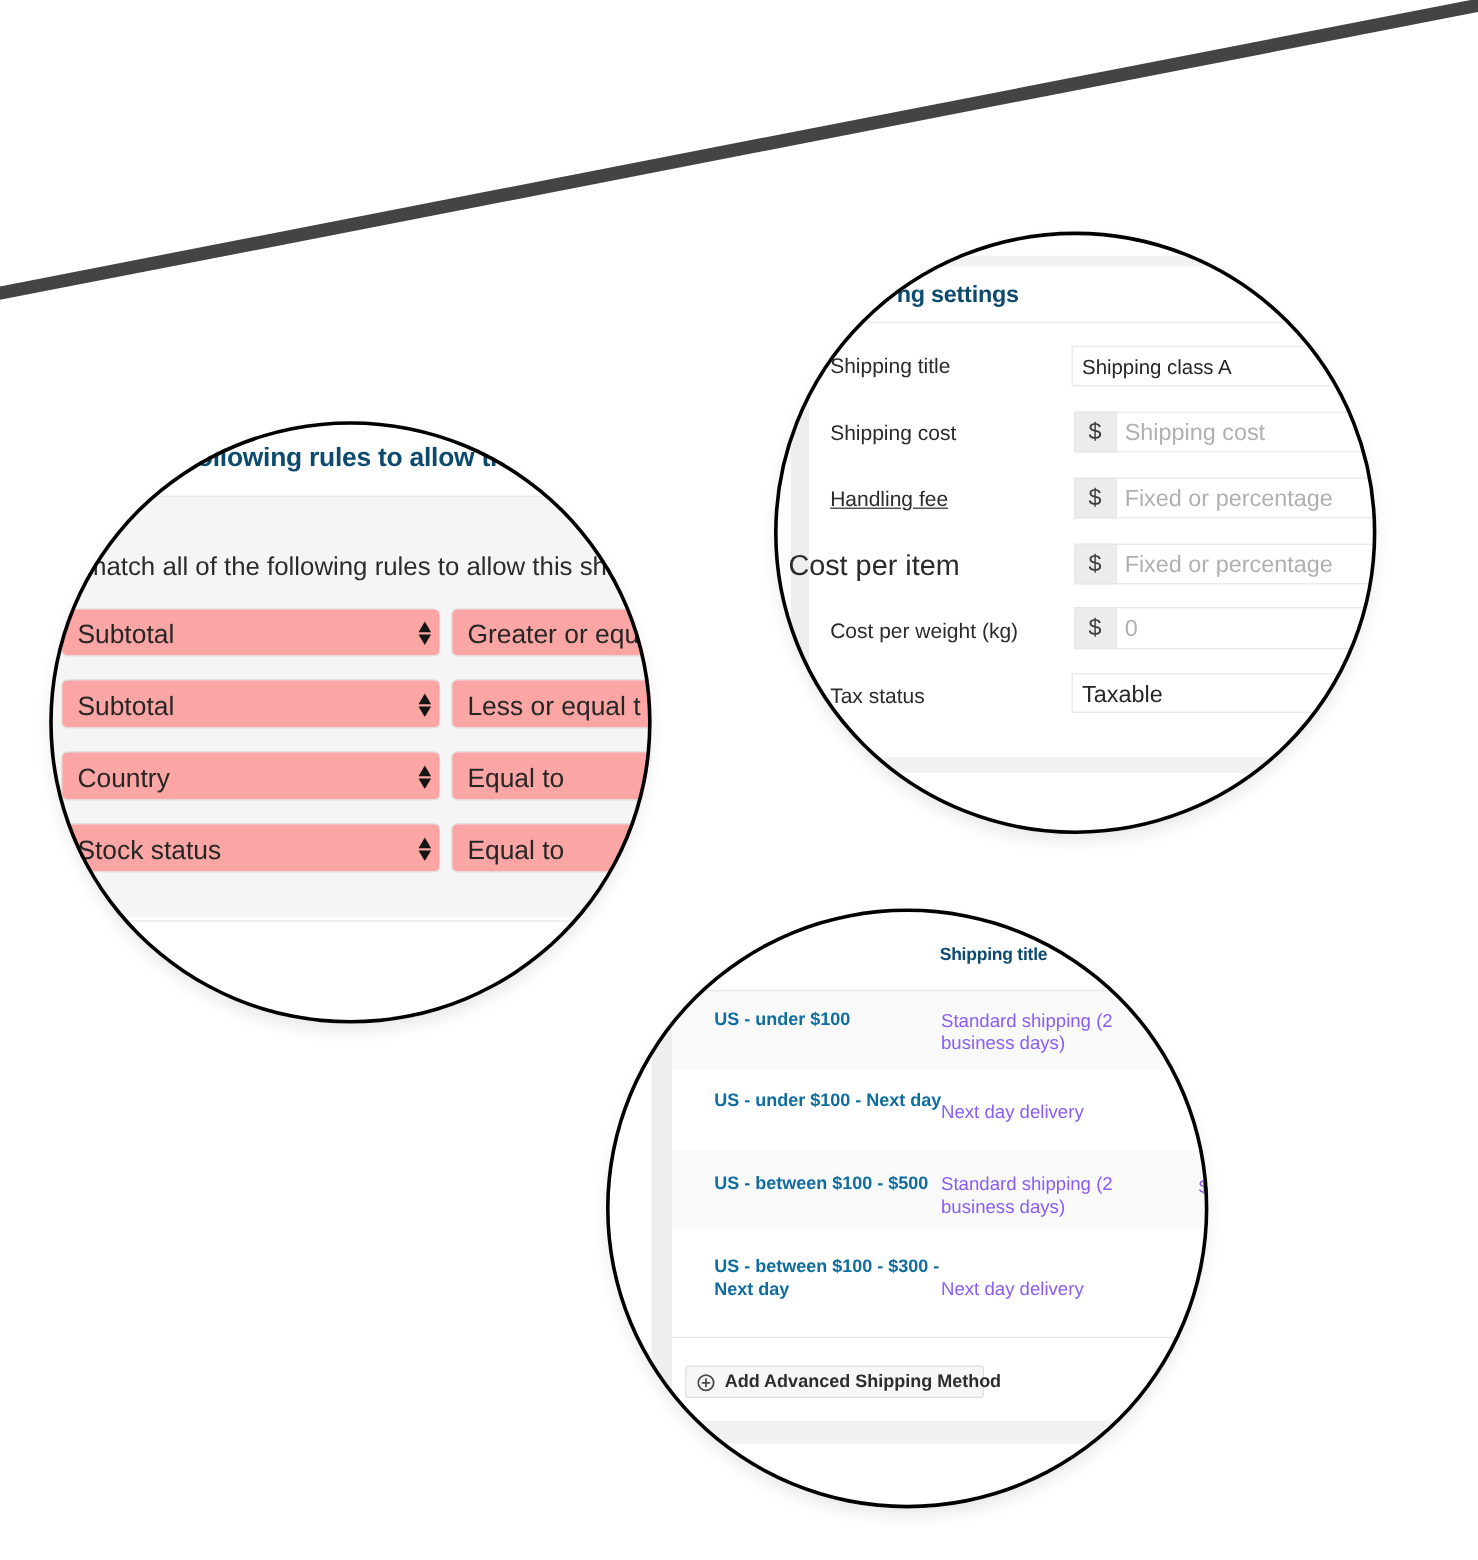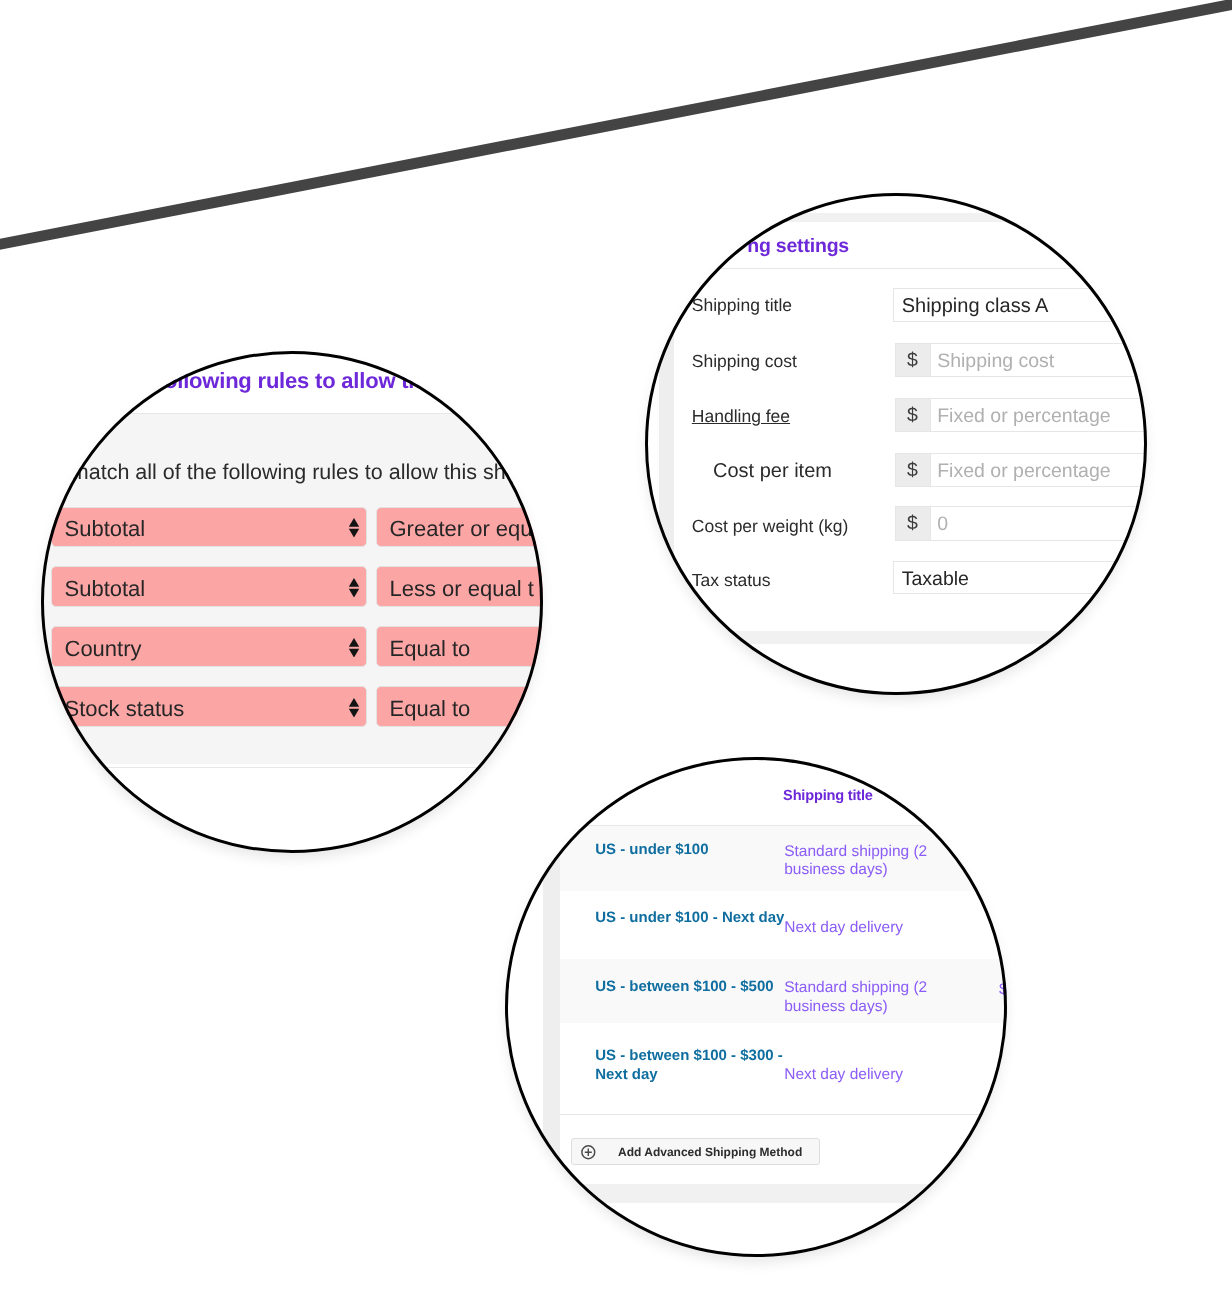--- a/index.html
+++ b/index.html
@@ -21,21 +21,21 @@
   .scene{position:absolute;left:0;top:0;width:1232px;height:1300px;}
 
   
   .shade{position:absolute;background:#f5f5f6;}
   .shade2{position:absolute;background:#f9f9fa;}
   .shade3{position:absolute;background:#eeeeef;}
   .shade4{position:absolute;background:#f1f1f2;}
   .white{position:absolute;background:#ffffff;}
   .hline{position:absolute;background:#e7e7e7;height:1px;}
 
-  .h-title{position:absolute;font-weight:bold;color:#6d28d9;white-space:nowrap;letter-spacing:-0.2px;text-align:right;}
+  .h-title{position:absolute;font-weight:bold;color:#0c4a6e;white-space:nowrap;letter-spacing:-0.2px;text-align:right;}
   .lbl{position:absolute;color:#2b2b2b;white-space:nowrap;}
 
   .sel{position:absolute;background:#fca5a5;border:1px solid #e2e2e2;border-radius:5px;
        box-sizing:border-box;}
   .sel .t{position:absolute;color:#262626;white-space:nowrap;}
 
   .inp{position:absolute;background:#fff;border:1px solid #e6e6e6;box-sizing:border-box;}
   .inp .t{position:absolute;color:#262626;white-space:nowrap;}
   .inp .ph{position:absolute;color:#b0b0b0;white-space:nowrap;}
   .addon{position:absolute;background:#ececec;border:1px solid #e6e6e6;
@@ -121,33 +121,33 @@
         <div class="shade4" style="left:600px;top:212.8px;width:620px;height:9.6px;"></div>
         <div class="shade3" style="left:659.1px;top:222.4px;width:15.4px;height:420px;"></div>
         <div class="hline" style="left:678px;top:268.3px;width:542px;"></div>
         <div class="shade4" style="left:600px;top:630.7px;width:620px;height:13.6px;"></div>
 
         <div class="h-title" style="left:747.2px;top:235.3px;font-size:19.5px;line-height:22px;">ng settings</div>
 
         <div id="settings-rows">
             <span class="lbl" style="left:691.8px;top:295.3px;font-size:17.5px;line-height:21px;">Shipping title</span>
             <div class="inp" style="left:892.6px;top:288.4px;width:328px;height:33.4px;">
-              <span class="t" style="left:8.1px;top:5.9px;font-size:20px;line-height:23px;">Shipping class A</span>
+              <span class="t" style="left:8.1px;top:5.9px;font-size:17px;line-height:23px;">Shipping class A</span>
             </div>
             <span class="lbl" style="left:691.8px;top:351.1px;font-size:17.5px;line-height:21px;">Shipping cost</span>
             <div class="addon" style="left:894.5px;top:342.8px;width:36.1px;height:34.4px;font-size:19.5px;line-height:33px;">$</div>
             <div class="inp" style="left:930.6px;top:342.8px;width:290px;height:34.4px;border-left:none;">
               <span class="ph" style="left:6.6px;top:6.2px;font-size:19.5px;line-height:23px;">Shipping cost</span>
             </div>
             <span class="lbl" style="left:691.8px;top:406.1px;font-size:17.5px;line-height:21px;text-decoration:underline;">Handling fee</span>
             <div class="addon" style="left:894.5px;top:397.7px;width:36.1px;height:34.4px;font-size:19.5px;line-height:33px;">$</div>
             <div class="inp" style="left:930.6px;top:397.7px;width:290px;height:34.4px;border-left:none;">
               <span class="ph" style="left:6.6px;top:6.2px;font-size:19.5px;line-height:23px;">Fixed or percentage</span>
             </div>
-            <span class="lbl" style="left:713px;top:461.1px;font-size:20px;line-height:21px;">Cost per item</span>
+            <span class="lbl" style="left:657px;top:461.1px;font-size:24px;line-height:21px;">Cost per item</span>
             <div class="addon" style="left:894.5px;top:452.6px;width:36.1px;height:34.4px;font-size:19.5px;line-height:33px;">$</div>
             <div class="inp" style="left:930.6px;top:452.6px;width:290px;height:34.4px;border-left:none;">
               <span class="ph" style="left:6.6px;top:6.2px;font-size:19.5px;line-height:23px;">Fixed or percentage</span>
             </div>
             <span class="lbl" style="left:691.8px;top:516.1px;font-size:17.5px;line-height:21px;">Cost per weight (kg)</span>
             <div class="addon" style="left:894.5px;top:506.2px;width:36.1px;height:34.4px;font-size:19.5px;line-height:33px;">$</div>
             <div class="inp" style="left:930.6px;top:506.2px;width:290px;height:34.4px;border-left:none;">
               <span class="ph" style="left:6.6px;top:6.2px;font-size:19.5px;line-height:23px;">0</span>
             </div>
             <span class="lbl" style="left:691.8px;top:569.6px;font-size:17.5px;line-height:21px;">Tax status</span>
@@ -187,21 +187,21 @@
         <div class="hline" style="left:559.7px;top:824.5px;width:560px;"></div>
         <div class="hline" style="left:559.7px;top:1114.4px;width:560px;"></div>
 
         <div class="h-title" style="left:783.1px;top:787.3px;font-size:14.6px;line-height:18px;">Shipping title</div>
 
         <div class="btn" style="left:571px;top:1138.3px;width:248.8px;height:26.8px;">
           <svg style="position:absolute;left:9.4px;top:5.7px;" width="14.6" height="14.6" viewBox="0 0 14.6 14.6">
             <circle cx="7.3" cy="7.3" r="6.45" fill="none" stroke="#4a4a4a" stroke-width="1.45"></circle>
             <path d="M7.3 3.6 V11 M3.8 7.3 H10.8" stroke="#4a4a4a" stroke-width="1.45" stroke-linecap="butt"></path>
           </svg>
-          <span class="t" style="left:46px;top:5.2px;font-size:12px;line-height:16px;">Add Advanced Shipping Method</span>
+          <span class="t" style="left:32px;top:5.2px;font-size:15px;line-height:16px;">Add Advanced Shipping Method</span>
         </div>
 
         <div class="shade4" style="left:490px;top:1184.3px;width:640px;height:18.6px;"></div>
       </div>
     </div>
     <div class="ring"></div>
   </div>
 
 </div>
 

